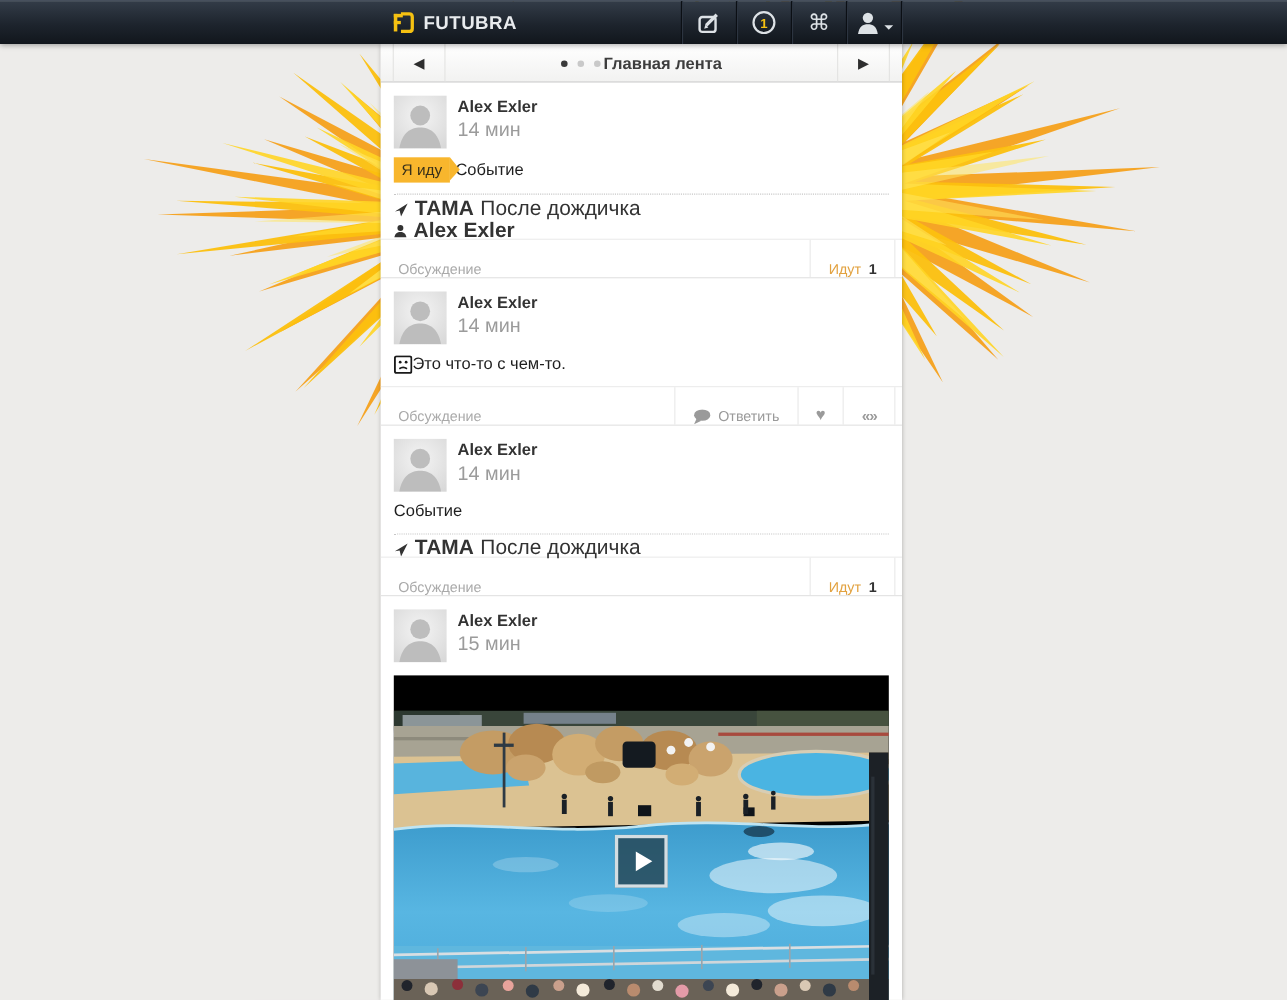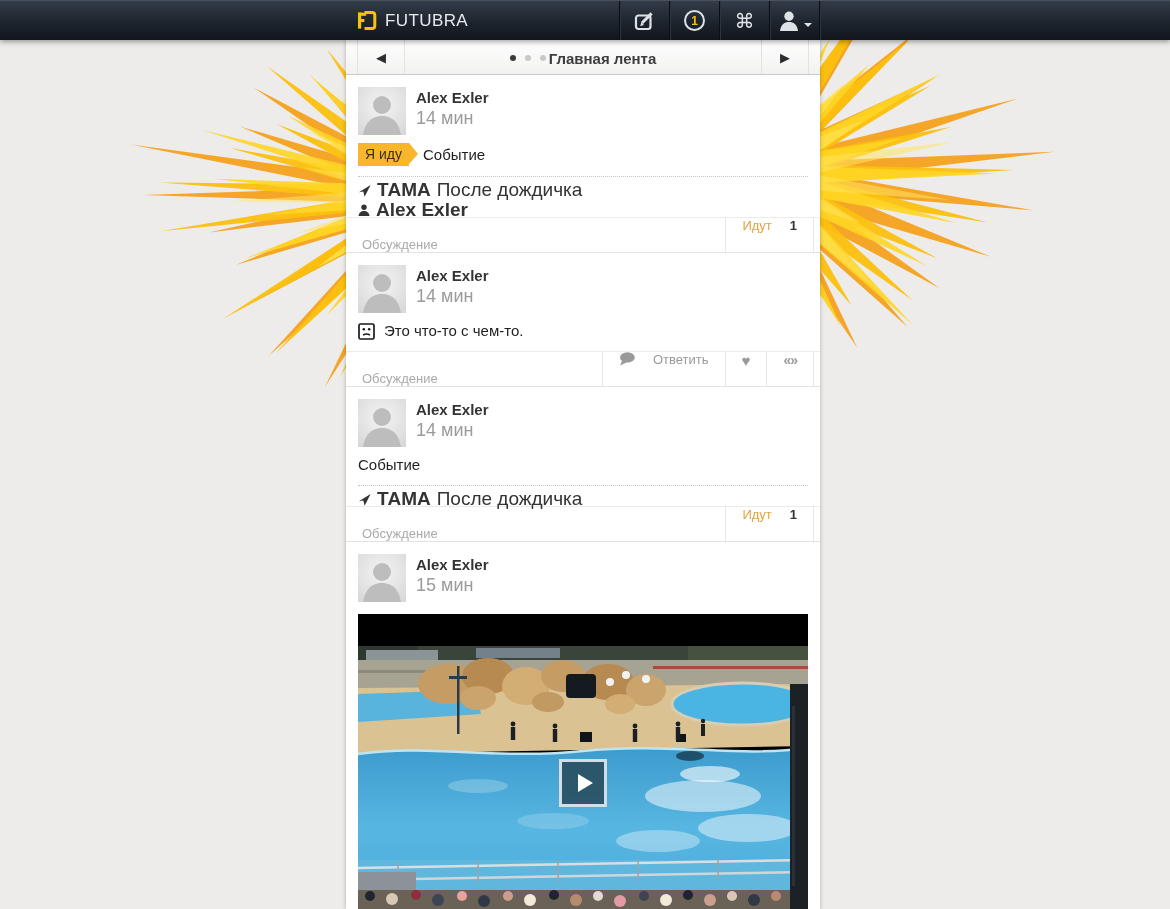--- a/index.html
+++ b/index.html
@@ -5,21 +5,21 @@
   *{margin:0;padding:0;box-sizing:border-box}
   html,body{width:1170px;height:909px;overflow:hidden;background:#edecea;font-family:"Liberation Sans",sans-serif}
   body{position:relative}
 
   
   .topbar{position:absolute;top:0;left:0;right:0;height:40px;z-index:40;
     background:linear-gradient(#333c48,#1d242d 55%,#11161c);
     border-top:1px solid #47505d;box-shadow:0 2px 5px rgba(0,0,0,.35)}
   .tb-inner{width:474px;margin-left:346px;height:100%;display:flex;align-items:stretch}
   .brand{display:flex;align-items:center;gap:7px;padding-left:9px;flex:1;cursor:pointer}
-  .brand-text{color:#e8ebee;font-weight:normal;font-size:17px;letter-spacing:.4px}
+  .brand-text{color:#e8ebee;font-weight:bold;font-size:17px;letter-spacing:.4px}
   .tb-cells{display:flex;border-right:1px solid #0b0f14;box-shadow:1px 0 0 #2c3440}
   .tb-cell{width:50px;display:flex;align-items:center;justify-content:center;
     border-left:1px solid #0b0f14;box-shadow:inset 1px 0 0 #2c3440;cursor:pointer}
   .noti{width:21px;height:21px;border:2px solid #dde2e6;border-radius:50%;
     color:#f5c112;font-size:12px;font-weight:bold;display:flex;align-items:center;justify-content:center}
   .cmd{color:#dde2e6;font-size:20px;line-height:1}
   .caret{width:0;height:0;border-left:4px solid transparent;border-right:4px solid transparent;
     border-top:4px solid #dde2e6;margin-left:4px;margin-top:8px}
 
   
@@ -41,33 +41,33 @@
   .fh-title{font-size:15px;font-weight:bold;color:#3d3d3d}
 
   
   .post{border-bottom:1px solid #e2e2e2;padding:0 12px}
   .post-head{display:flex;gap:10px;padding:12px 0 6px}
   .avatar{width:48px;height:48px;flex:0 0 48px;cursor:pointer;overflow:hidden;
     background:radial-gradient(circle at 50% 38%,#f4f4f4,#d6d6d6)}
   .who{padding-top:2px}
   .author{font-size:15px;font-weight:bold;color:#333;cursor:pointer}
   .time{font-size:18px;color:#9b9b9b;margin-top:2px}
-  .post-body{font-size:15px;color:#1f1f1f;padding:2px 0 10px;display:flex;align-items:center;gap:9px;line-height:20px}
+  .post-body{font-size:15px;color:#1f1f1f;padding:2px 0 10px;display:flex;align-items:center;line-height:20px}
   .badge{position:relative;background:#f8b62d;color:#38301a;padding:1px 7px 2px;font-size:14px;margin-right:5px;white-space:nowrap}
   .badge::after{content:"";position:absolute;right:-9px;top:0;width:0;height:0;
     border-top:11px solid transparent;border-bottom:10px solid transparent;border-left:9px solid #f8b62d}
   .dotted{border-bottom:1px dotted #c6c6c6}
   .meta{padding-top:6px;font-size:19px;color:#333;display:flex;align-items:center;gap:6px;height:20px}
   .meta b{font-weight:bold}
   .meta:last-of-type{padding-bottom:8px}
   .post-foot{display:flex;align-items:stretch;height:35px;border-top:1px solid #ebebeb;
     margin:0 -12px;font-size:13px}
   .post .post-foot{margin-top:0}
   .foot-left{flex:1;display:flex;align-items:flex-end;padding-left:16px;color:#aaa;cursor:pointer}
-  .foot-cell{display:flex;align-items:flex-start;gap:18px;padding:0 16px;border-left:1px solid #e8e8e8;
+  .foot-cell{display:flex;align-items:flex-end;gap:7px;padding:0 16px;border-left:1px solid #e8e8e8;
     color:#9a9a9a;cursor:pointer}
   .foot-cell.edge{border-right:1px solid #e8e8e8;margin-right:6px}
   .going{color:#e2a240}
   .going-n{color:#333;font-weight:bold}
   .quote-glyph{font-weight:bold;font-size:14px;letter-spacing:-1px}
   .heart-glyph{font-size:15px}
 
   
   .video{position:relative;width:450px;height:302px;background:#000;margin-top:6px;cursor:pointer}
   .scene{position:absolute;left:0;top:32px}

